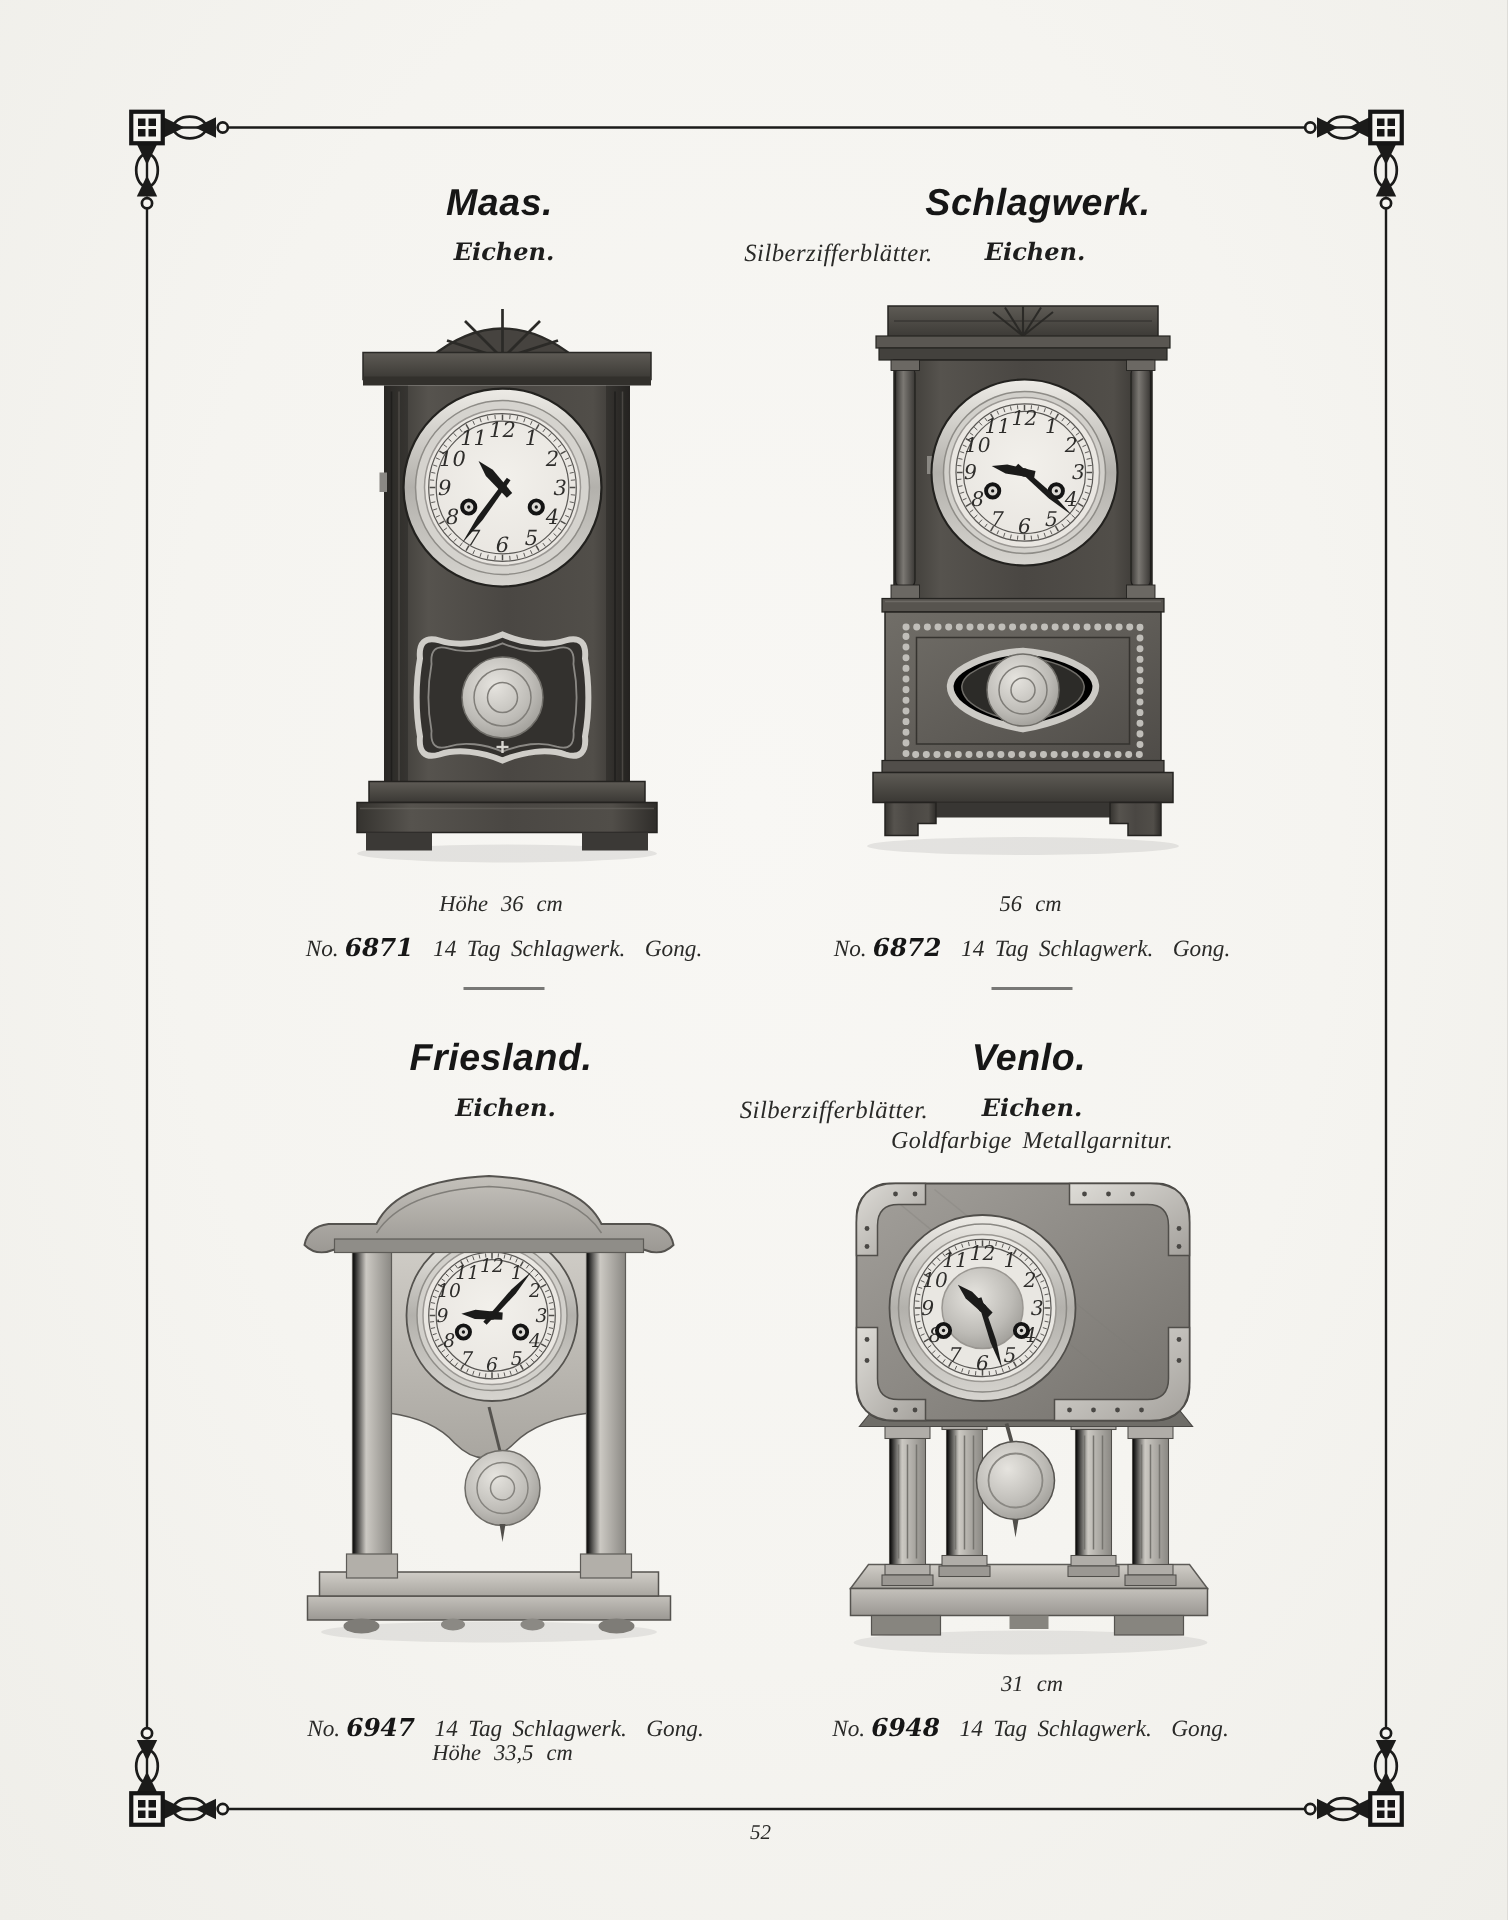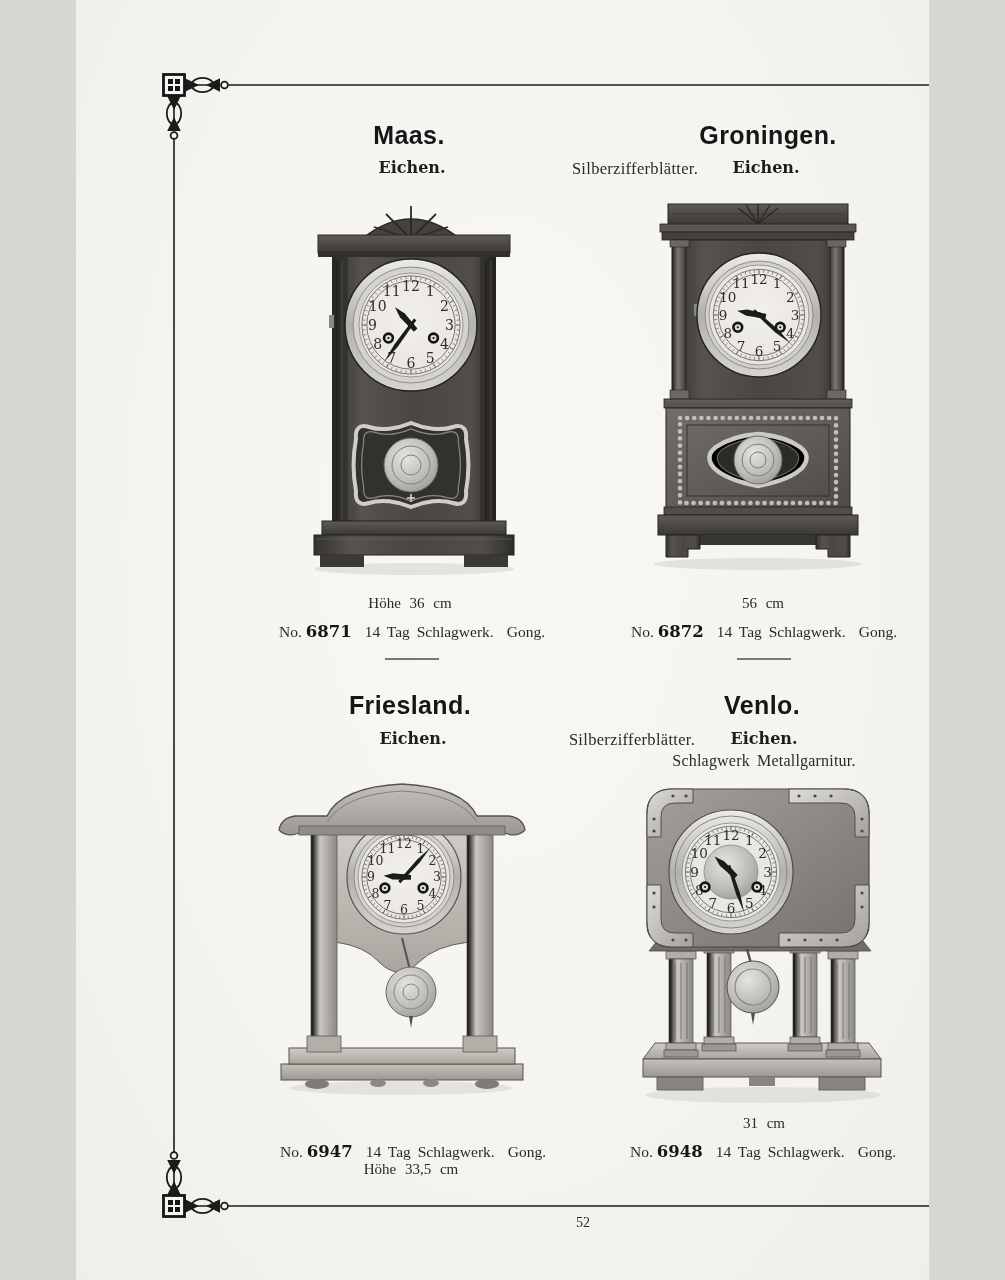--- a/index.html
+++ b/index.html
@@ -1,19 +1,19 @@
 <!DOCTYPE html>
 <html><head>
 <meta charset="utf-8">
 <style>
   html,body{margin:0;padding:0;background:#d8d6d2;}
   .page{
-    position:relative;width:853px;height:1280px;margin:0 auto;
+    position:relative;width:1005px;height:1280px;margin:0 auto;
     background:radial-gradient(ellipse at 50% 42%, #f8f7f4 0%, #f5f4f0 55%, #efeee9 100%);
-    font-family:"Liberation Serif", serif;color:#222220;overflow:hidden;
+    font-family:"Liberation Serif", serif;color:#222220;overflow:hidden;font-style:italic;
   }
   svg{display:block}
   .frame{position:absolute;left:0;top:0;width:1005px;height:1280px;pointer-events:none;}
   .abs{position:absolute;transform:translateX(-50%);white-space:nowrap;line-height:1.12;text-align:center;}
   .title{font-family:"Liberation Sans", sans-serif;font-weight:700;font-size:25px;letter-spacing:.4px;color:#161616;}
   .material{font-family:"DejaVu Serif", serif;font-weight:700;font-size:16px;color:#1d1d1c;}
   .note{font-size:16.5px;letter-spacing:.3px;color:#2a2a28;margin-left:44px;}
   .extra{font-size:16px;letter-spacing:.2px;color:#2a2a28;word-spacing:3px;}
   .cap{font-size:15px;word-spacing:5px;color:#2a2a28;}
   .no-line{font-size:15.5px;color:#2a2a28;}
@@ -117,21 +117,21 @@
     <line x1="924" y1="139" x2="924" y2="1152" stroke="#1b1b1a" stroke-width="1.6"></line>
     <use href="#corner" transform="translate(98,85)"></use>
     <use href="#corner" transform="translate(924,85) scale(-1,1)"></use>
     <use href="#corner" transform="translate(98,1206) scale(1,-1)"></use>
     <use href="#corner" transform="translate(924,1206) scale(-1,-1)"></use>
   </svg>
 
   <div class="abs title" style="left:333px;top:121px">Maas.</div>
   <div class="abs material" style="left:336px;top:159px">Eichen.</div>
   <div class="abs note" style="left:515px;top:160px">Silberzifferblätter.</div>
-  <div class="abs title" style="left:692px;top:121px">Groningen.</div>
+  <div class="abs title" style="left:692px;top:121px">Schlagwerk.</div>
   <div class="abs material" style="left:690px;top:159px">Eichen.</div>
 
   <svg class="clock" style="left:228px;top:197px" width="220" height="382" viewBox="0 0 220 382">
     <ellipse cx="110" cy="372" rx="100" ry="6" fill="#000" opacity=".08"></ellipse>
 
     <path d="M58,42 Q107,2 156,42 L156,48 L58,48 Z" fill="#46433f" stroke="#2b2a27" stroke-width="1.5"></path>
     <g stroke="#2b2a27" stroke-width="1.8">
       <line x1="107" y1="42" x2="70" y2="30"></line>
         <line x1="107" y1="42" x2="82" y2="17"></line>
       <line x1="107" y1="42" x2="107" y2="9"></line>
@@ -397,21 +397,21 @@
   <div class="abs no-line" style="left:688px;top:623px">
     <span class="lbl">No.</span><span class="num">6872</span><span class="mv">14 Tag Schlagwerk.</span><span class="st">Gong.</span>
   </div>
   <div class="rule" style="left:688px;top:658px;width:54px"></div>
 
   <div class="abs title" style="left:334px;top:691px">Friesland.</div>
   <div class="abs material" style="left:337px;top:730px">Eichen.</div>
   <div class="abs note" style="left:512px;top:731px">Silberzifferblätter.</div>
   <div class="abs title" style="left:686px;top:691px">Venlo.</div>
   <div class="abs material" style="left:688px;top:730px">Eichen.</div>
-  <div class="abs extra" style="left:688px;top:752px">Schlagwerk Metallgarnitur.</div>
+  <div class="abs extra" style="left:688px;top:752px">Goldfarbige Metallgarnitur.</div>
 
   <svg class="clock" style="left:197px;top:778px" width="258" height="328" viewBox="0 0 258 328">
     <ellipse cx="129" cy="310" rx="112" ry="7" fill="#000" opacity=".07"></ellipse>
 
     <rect x="8" y="286" width="242" height="16" fill="url(#g-light)" stroke="#55534f"></rect>
     <rect x="16" y="270" width="226" height="16" fill="url(#g-light2)" stroke="#55534f"></rect>
     <ellipse cx="44" cy="306" rx="12" ry="5" fill="#7e7c77"></ellipse>
     <ellipse cx="214" cy="306" rx="12" ry="5" fill="#7e7c77"></ellipse>
     <ellipse cx="105" cy="305" rx="8" ry="4" fill="#8b8984"></ellipse>
     <ellipse cx="158" cy="305" rx="8" ry="4" fill="#8b8984"></ellipse>

